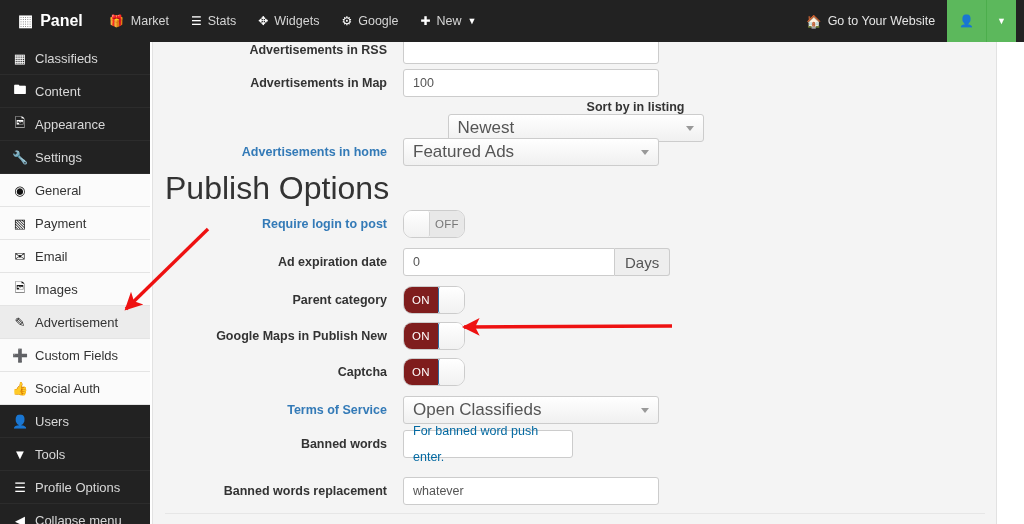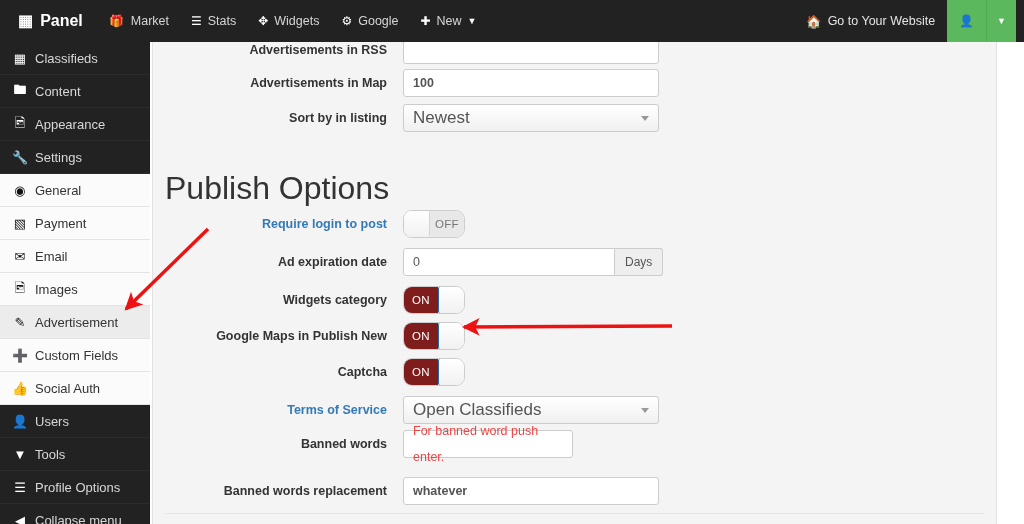--- a/index.html
+++ b/index.html
@@ -82,40 +82,40 @@
     white-space:nowrap;
   }
   .flabel.link { color:#337ab7; }
   .fctl { flex:1; display:flex; align-items:center; }
 
   .inp {
     height:28px; border:1px solid #cccccc; border-radius:3px;
     background:#ffffff; font-size:12.5px; color:#555555;
     padding:0 9px; line-height:26px; display:flex; align-items:center;
   }
-  .inp.w256 { width:256px;font-weight:bold; }
-  .inp.ph { color:#ef4444; }
+  .inp.w256 { width:256px; }
+  .inp.ph { color:#0369a1; }
   .sel {
     width:256px; height:28px; border:1px solid #cccccc; border-radius:3px;
     background: linear-gradient(to bottom, #ffffff 0%, #f0f0f0 100%);
     font-size:17px; color:#555555; padding:0 9px;
     display:flex; align-items:center; position:relative;
   }
   .sel .caret {
     position:absolute; right:9px; top:50%; margin-top:-2px;
     width:0; height:0; border-left:4px solid transparent;
     border-right:4px solid transparent; border-top:5px solid #999999;
   }
   .igroup { display:flex; align-items:stretch; }
   .igroup .inp { border-top-right-radius:0; border-bottom-right-radius:0; width:212px; }
   .addon {
     height:28px; min-width:44px; padding:0 10px;
     border:1px solid #cccccc; border-left:0;
     border-top-right-radius:3px; border-bottom-right-radius:3px;
-    background:#eeeeee; color:#555555; font-size:12px;
+    background:#eeeeee; color:#555555; font-size:15px;
     display:flex; align-items:center; justify-content:center;
   }
 
   
   .toggle {
     width:62px; height:28px; border:1px solid #cccccc; border-radius:9px;
     display:flex; overflow:hidden; background:#ffffff;
   }
   .toggle .lbl {
     flex:1; display:flex; align-items:center; justify-content:center;
@@ -261,30 +261,39 @@
         </div>
       </div>
 
       <div class="form-row" style="top:23px;">
         <div class="flabel">Advertisements in Map</div>
         <div class="fctl">
           <div class="inp w256">100</div>
         </div>
       </div>
 
-      <div class="form-row" style="top:58px;">
+      <div class="form-row" style="top:58px;flex-direction:column;">
         <div class="flabel">Sort by in listing</div>
         <div class="fctl">
           <div class="sel">
             <span>Newest</span>
             <span class="caret"></span>
           </div>
         </div>
       </div>
 
+      <div class="form-row" style="top:92px;">
+        <div class="flabel link">Advertisements in home</div>
+        <div class="fctl">
+          <div class="sel">
+            <span>Featured Ads</span>
+            <span class="caret"></span>
+          </div>
+        </div>
+      </div>
 
       <div class="section-title" style="top:128px;">Publish Options</div>
 
       <div class="form-row" style="top:164px;">
         <div class="flabel link">Require login to post</div>
         <div class="fctl">
           <div class="toggle off">
             <div class="knob"></div>
             <div class="lbl">OFF</div>
           </div>
@@ -295,21 +304,21 @@
         <div class="flabel">Ad expiration date</div>
         <div class="fctl">
           <div class="igroup">
             <div class="inp">0</div>
             <div class="addon">Days</div>
           </div>
         </div>
       </div>
 
       <div class="form-row" style="top:240px;">
-        <div class="flabel">Widgets category</div>
+        <div class="flabel">Parent category</div>
         <div class="fctl">
           <div class="toggle on">
             <div class="lbl">ON</div>
             <div class="knob"></div>
           </div>
         </div>
       </div>
 
       <div class="form-row" style="top:276px;">
         <div class="flabel">Google Maps in Publish New</div>

